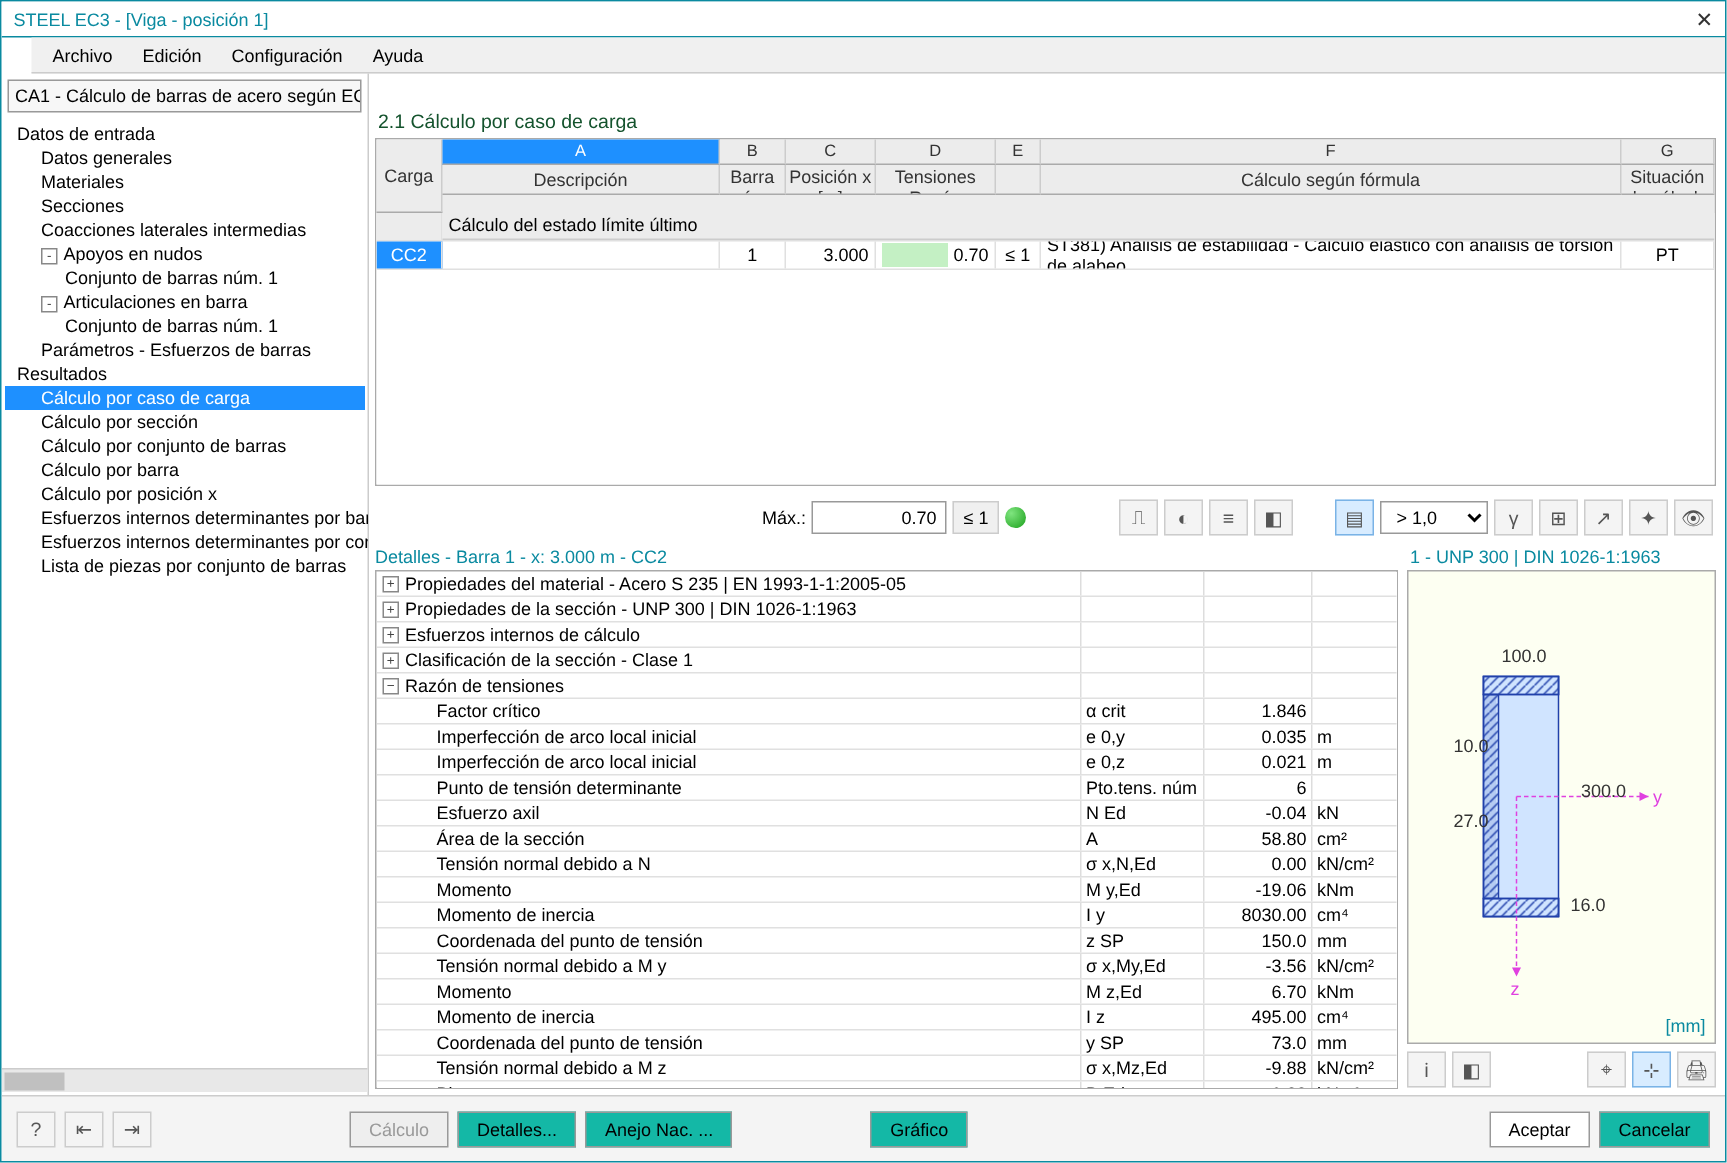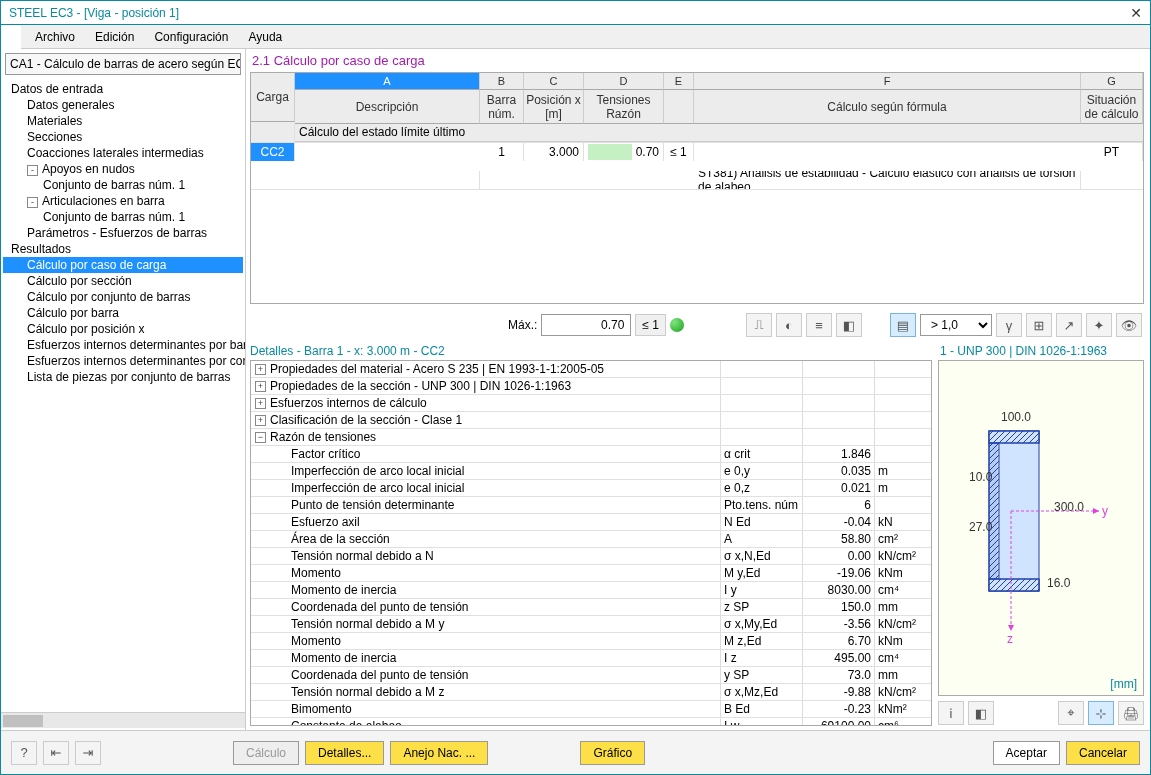--- a/index.html
+++ b/index.html
@@ -9,40 +9,40 @@
 .menu-bar { background: #f0f0f0; height: 24px; display: flex; align-items: center; padding: 0 6px; gap: 4px; border-bottom: 1px solid #ccc; margin-left: 20px; }
 .menu-bar .item { padding: 2px 8px; cursor: pointer; }
 .body-row { display: flex; flex: 1; min-height: 0; }
 .left { width: 245px; border-right: 1px solid #ccc; display: flex; flex-direction: column; padding: 2px 0; }
 .left .combo { margin: 2px 4px 4px 4px; height: 22px; border: 1px solid #999; display: flex; align-items: center; padding: 0 4px; background: #f7f7f7; cursor: pointer; white-space: nowrap; overflow: hidden; }
 .tree { flex: 1; overflow-x: auto; overflow-y: auto; padding: 2px; }
 .tnode { white-space: nowrap; padding: 1px 2px; cursor: pointer; }
 .tnode.selected { background: #1e90ff; color: #fff; }
 .indent { display: inline-block; }
 .right { flex: 1; display: flex; flex-direction: column; min-width: 0; }
-.rtitle { color: #a21caf; padding: 4px 6px; font-size: 13px; }
+.rtitle { color: #14532d; padding: 4px 6px; font-size: 13px; margin-top: 20px; }
 .grid-wrap { border: 1px solid #aaa; margin: 0 6px 4px 4px; height: 232px; display: flex; flex-direction: column; background: #fff; }
 .grid-head { display: flex; background: #ececec; }
 .gcell { border-right: 1px solid #ccc; border-bottom: 1px solid #aaa; display: flex; align-items: center; justify-content: center; text-align: center; color: #333; padding: 1px 2px; overflow: hidden; }
 .gletter { height: 17px; font-size: 11px; }
 .gletter.A { background: #1e90ff; color: #fff; }
-.glabel { height: 34px; flex-wrap: wrap; }
+.glabel { height: 20px; flex-wrap: wrap; }
 .w-carga { width: 44px; }
 .w-A { width: 185px; flex-shrink: 0; }
 .w-B { width: 44px; flex-shrink: 0; }
 .w-C { width: 60px; flex-shrink: 0; }
 .w-D { width: 80px; flex-shrink: 0; }
 .w-E { width: 30px; flex-shrink: 0; }
 .w-F { flex: 1; }
 .w-G { width: 62px; flex-shrink: 0; }
 .grid-body { flex: 1; background: #fff; overflow: auto; }
 .groupborder { background: #ececec; border-bottom: 1px solid #ccc; padding: 1px 4px; }
 .datarow { display: flex; border-bottom: 1px solid #e0e0e0; }
 .dcell { border-right: 1px solid #e0e0e0; padding: 1px 4px; height: 18px; display: flex; align-items: center; justify-content: center; overflow: hidden; }
-.dcell.tl { justify-content: flex-start; margin-top: 28px; }
+.dcell.tl { justify-content: flex-start; }
 .dcell.tr { justify-content: flex-end; }
 .cc2 { background: #1e90ff; color: #fff; }
 .greenbg { background: #c4f0c4; }
 .toolbar-row { display: flex; align-items: center; gap: 4px; padding: 4px 8px; height: 34px; }
 .tb-input { height: 22px; border: 1px solid #999; padding: 0 6px; text-align: right; width: 90px; background: #fff; }
 .tb-static { border:1px solid #ccc; background:#f0f0f0; height:22px; display:flex; align-items:center; padding:0 6px; }
 .ibtn { width: 26px; height: 24px; border: 1px solid #ccc; background: #f4f4f4; display: inline-flex; align-items: center; justify-content: center; cursor: pointer; color: #555; font-size: 13px; }
 .ibtn.active { background:#d8ecff; border-color:#7ab3e6; }
 .green-dot { width: 14px; height: 14px; border-radius: 50%; background: radial-gradient(circle at 30% 30%,#7fe57f,#1ca01c); display: inline-block; }
 .lower { display: flex; flex: 1; min-height: 0; padding: 0 6px 4px 4px; gap: 6px; }
@@ -54,21 +54,21 @@
 .drow .col2 { width: 82px; border-right: 1px solid #ddd; padding: 0 3px; display: flex; align-items: center; }
 .drow .col3 { width: 72px; border-right: 1px solid #ddd; padding: 0 3px; display: flex; align-items: center; justify-content: flex-end; }
 .drow .col4 { width: 56px; padding: 0 3px; display: flex; align-items: center; }
 .expander { display: inline-flex; width: 11px; height: 11px; border: 1px solid #888; align-items: center; justify-content: center; margin-right: 4px; font-size: 9px; line-height: 1; color: #444; background: #fff; }
 .profile { width: 206px; display: flex; flex-direction: column; }
 .profile-title { color: #0a8aa0; padding: 2px 2px; white-space: nowrap; }
 .profile-canvas { flex: 1; border: 1px solid #aaa; background: #fdfff2; position: relative; }
 .profile-bottom { height: 30px; display: flex; align-items: center; gap: 4px; padding-top:4px; }
 .unit-mm { position:absolute; right:6px; bottom:4px; color:#0a8aa0; }
 .footer { height: 44px; border-top: 1px solid #ccc; display: flex; align-items: center; padding: 0 10px; gap: 6px; background: #f4f4f4; }
-.btn { height: 24px; padding: 0 12px; border: 1px solid #999; background: #fde047; cursor: pointer; display: inline-flex; align-items: center; }
+.btn { height: 24px; padding: 0 12px; border: 1px solid #999; background: #14b8a6; cursor: pointer; display: inline-flex; align-items: center; }
 .btn.disabled { color: #999; background: #eee; }
 .svg-sect { position:absolute; top:40px; left:30px; }
 .scroll-ph { height:16px; background:#e8e8e8; border-top:1px solid #ccc; display:flex; align-items:center; }
 .scroll-ph .thumb { width:40px; height:12px; background:#c0c0c0; margin-left:2px; }
 </style>
 </head>
 <body>
 
 <div class="title-bar">
   <span>STEEL EC3 - [Viga - posición 1]</span>

